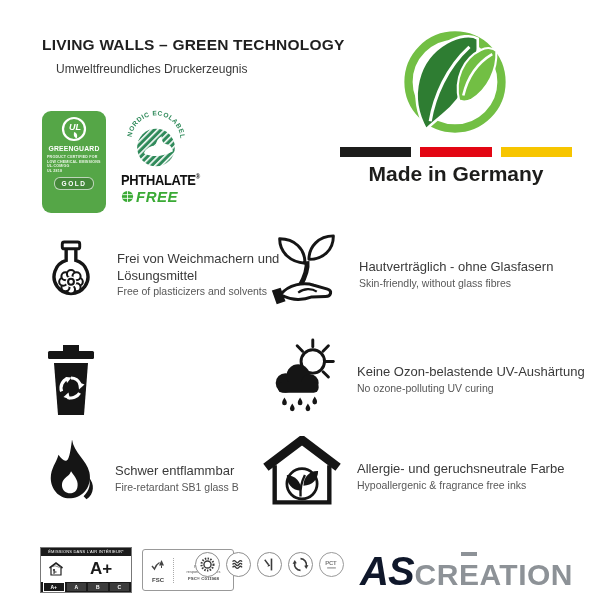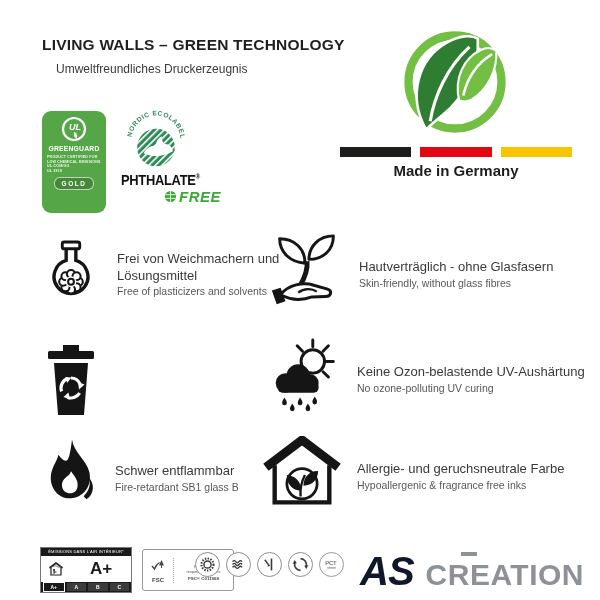--- a/index.html
+++ b/index.html
@@ -5,36 +5,36 @@
   html,body{margin:0;padding:0;background:#fff;}
   .canvas{position:relative;width:592px;height:600px;background:#fff;overflow:hidden;
           font-family:"Liberation Sans",sans-serif;color:#222;}
   
   .hdr-title{position:absolute;left:42px;top:36px;font-size:15.5px;font-weight:bold;color:#1f1f1f;letter-spacing:.2px;}
   .hdr-sub{position:absolute;left:56px;top:62px;font-size:12px;color:#3a3a3a;}
   
   .leaf-logo{position:absolute;left:393px;top:20px;width:124px;height:124px;}
   .flag{position:absolute;left:340px;top:147px;width:232px;display:flex;gap:9px;}
   .flag span{height:10px;flex:1;}
-  .mig{position:absolute;left:330px;top:162px;width:252px;text-align:center;font-size:15px;font-weight:bold;color:#1d1d1b;}
+  .mig{position:absolute;left:330px;top:162px;width:252px;text-align:center;font-size:21px;font-weight:bold;color:#1d1d1b;}
   
   .gg{position:absolute;left:42px;top:111px;width:64px;height:102px;background:#55a647;border-radius:9px;text-align:center;}
   .gg svg{display:block;margin:5px auto 0;}
   .gg-name{font-size:6.8px;font-weight:bold;color:#fff;letter-spacing:.2px;margin-top:1px;}
   .gg-lines{margin-top:3px;padding:0 5px;text-align:left;}
   .gg-lines div{font-size:3.6px;line-height:4.6px;color:#eaf5e6;font-weight:bold;letter-spacing:.2px;}
   .gg-gold{margin:4px auto 0;width:38px;height:11px;line-height:11px;border-radius:6px;
            background:rgba(0,0,0,.18);border:1px solid rgba(255,255,255,.65);
            color:#fff;font-size:6.5px;font-weight:bold;letter-spacing:1.5px;}
   
   .nordic{position:absolute;left:118px;top:106px;width:76px;height:66px;}
   .phtal{position:absolute;left:121px;top:172px;width:100px;}
   .ph1{font-size:14px;font-weight:800;color:#111;transform:scaleX(.92);transform-origin:left;white-space:nowrap;letter-spacing:-.3px;}
   .ph1 sup{font-size:7px;}
-  .ph2{display:flex;align-items:center;gap:2px;margin-top:0;justify-content:flex-end;}
+  .ph2{display:flex;align-items:center;gap:2px;margin-top:0;}
   .ph2 .free{font-size:15px;font-weight:800;font-style:italic;color:#3aaa35;letter-spacing:.5px;}
   
   .feature{position:absolute;display:flex;align-items:center;gap:15px;}
   .ftext{display:flex;flex-direction:column;}
   .ftitle{font-size:13px;color:#3a3a3a;line-height:1.28;}
   .fsub{font-size:10.5px;color:#585858;margin-top:1px;}
   .fl .ftext{width:182px;}
   .fr .ftext{width:248px;}
   
   .aplus{position:absolute;left:40px;top:547px;width:92px;height:46px;border:1px solid #777;background:#fff;box-sizing:border-box;display:flex;flex-direction:column;}
@@ -50,21 +50,21 @@
   .fsc-logo .fsc-word{font-size:6px;font-weight:bold;color:#444;}
   .fsc-txt{flex:1;text-align:center;}
   .fsc-mix{font-size:5px;font-weight:bold;color:#444;}
   .fsc-d{font-size:3.8px;color:#555;line-height:4.6px;}
   .fsc-code{font-size:4.4px;font-weight:bold;color:#444;margin-top:1px;}
   .circles{position:absolute;left:195px;top:552px;display:flex;gap:6px;}
   .circ{width:25px;height:25px;border:1.6px solid #8e8e8e;border-radius:50%;box-sizing:border-box;display:flex;align-items:center;justify-content:center;background:#fff;}
   
   .brand{position:absolute;left:360px;top:549px;white-space:nowrap;}
   .brand .as{font-size:40px;font-weight:800;font-style:italic;color:#0f172a;letter-spacing:-1px;}
-  .brand .cre{font-size:30px;font-weight:700;color:#8d9297;margin-left:12px;letter-spacing:.5px;}
+  .brand .cre{font-size:30px;font-weight:700;color:#8d9297;margin-left:1px;letter-spacing:.5px;}
   .brand .ebar{position:absolute;left:101px;top:3px;width:16px;height:3.5px;background:#8d9297;}
 </style>
 </head>
 <body>
 
 <div class="canvas">
 
   <div class="hdr-title">LIVING WALLS – GREEN TECHNOLOGY</div>
   <div class="hdr-sub">Umweltfreundliches Druckerzeugnis</div>
 

